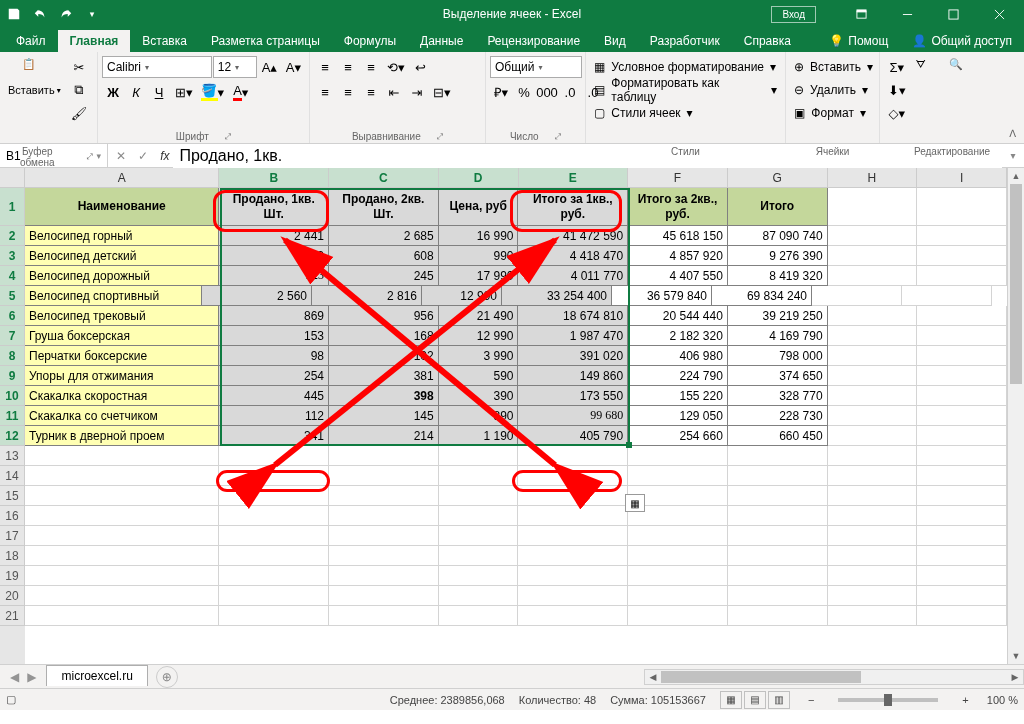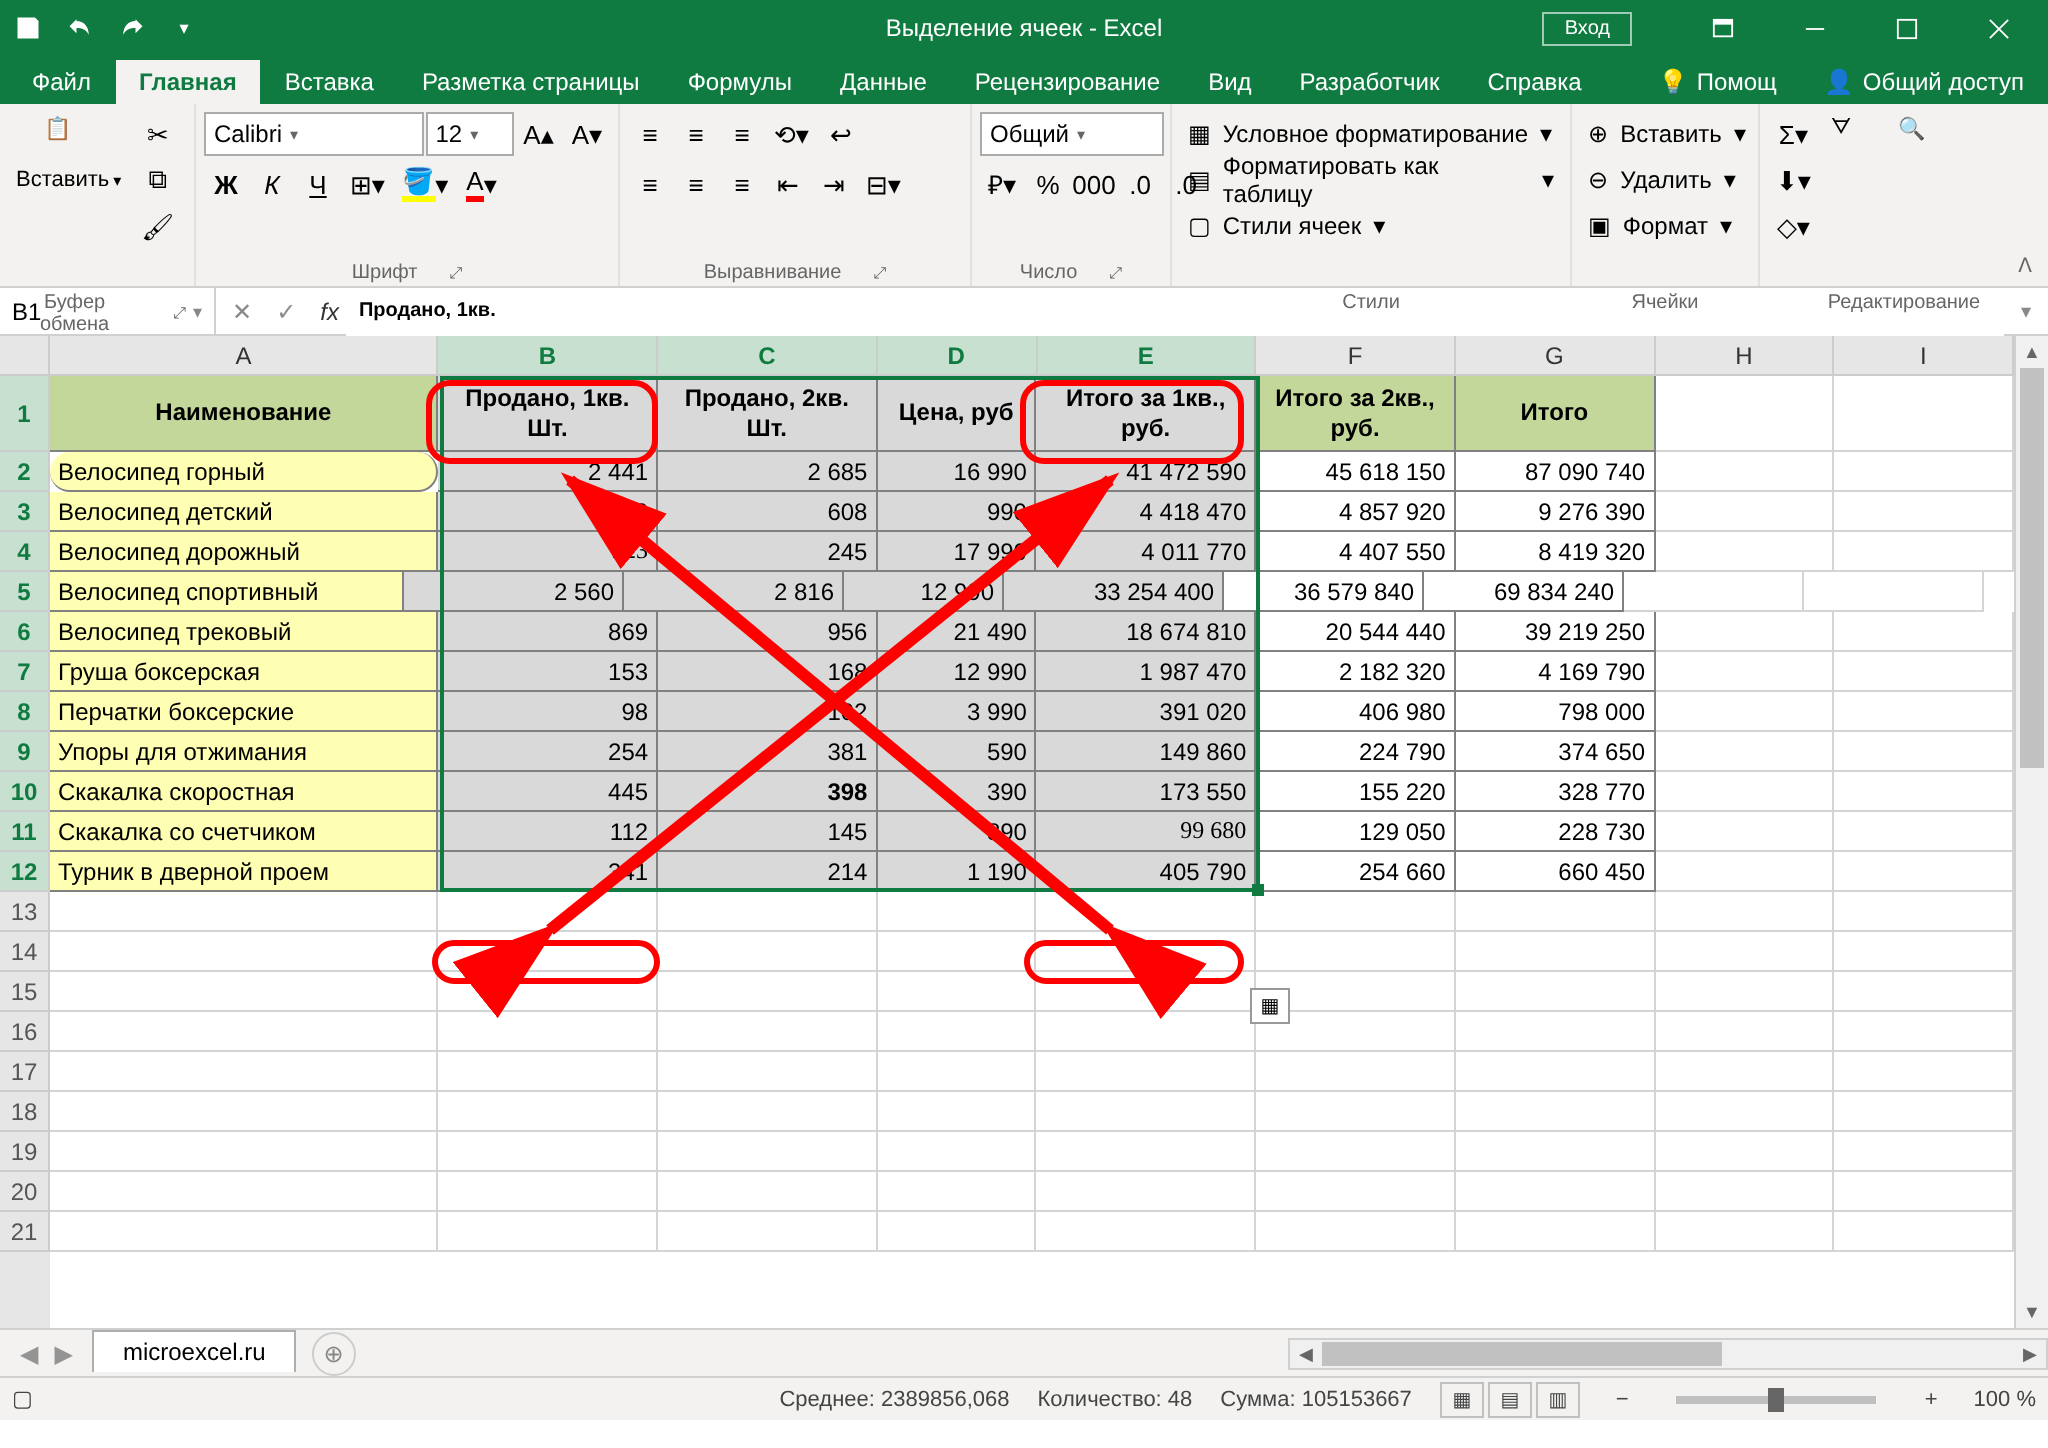--- a/index.html
+++ b/index.html
@@ -35,21 +35,21 @@
 .combo { height:22px; border:1px solid #ababab; background:#fff; display:flex; align-items:center; padding:0 4px; font-size:12px; cursor:pointer; gap:4px; }
 .combo .caret { font-size:8px; color:#666; }
 .txt-btn { height:22px; display:flex; align-items:center; gap:6px; font-size:12px; padding:0 4px; cursor:pointer; }
 .ribbon-collapse { position:absolute; right:4px; bottom:2px; font-size:10px; cursor:pointer; color:#666; padding:2px 4px; }
 
 .namebox-row { height:24px; border-bottom:1px solid #d0d0d0; display:flex; align-items:center; background:#fff; }
 .namebox { width:108px; border-right:1px solid #d0d0d0; height:100%; display:flex; align-items:center; padding:0 6px; font-size:12px; justify-content:space-between; }
 .fx-btns { display:flex; padding:0 4px; gap:4px; color:#8b8b8b; }
 .fx-btns span { cursor:pointer; font-size:12px; padding:0 4px; }
 .fx-label { font-style:italic; font-size:12px; padding:0 4px; color:#333; }
-.formula-input { flex:1; font-size:10px; padding:12px 6px; border:none; outline:none; height:100%;font-weight:bold; }
+.formula-input { flex:1; font-size:16px; padding:12px 6px; border:none; outline:none; height:100%; }
 .fbar-drop { width:22px; text-align:center; color:#888; cursor:pointer; font-size:10px; }
 
 .sheet-area { height:496px; display:flex; }
 .rowhdrs { width:25px; background:#e6e6e6; }
 .corner { height:20px; border-right:1px solid #ccc; border-bottom:1px solid #ccc; background:#e6e6e6; }
 .grid { flex:1; overflow:hidden; position:relative; }
 .colhdr-row { display:flex; height:20px; background:#e6e6e6; border-bottom:1px solid #ccc; }
 .colhdr { border-right:1px solid #ccc; text-align:center; font-size:12px; color:#333; line-height:20px; }
 .colhdr.sel, .rowhdr.sel { background:#c8e0cf; color:#0f7b41; font-weight:600; }
 .rowhdr { height:20px; border-bottom:1px solid #ccc; border-right:1px solid #ccc; text-align:center; font-size:12px; color:#555; line-height:20px; background:#e6e6e6; }
@@ -359,21 +359,21 @@
           <div class="cell hdr selrange" style="width: 110px;">Продано, 1кв. Шт.</div>
           <div class="cell hdr selrange" style="width: 110px;">Продано, 2кв. Шт.</div>
           <div class="cell hdr selrange" style="width: 80px;">Цена, руб</div>
           <div class="cell hdr selrange" style="width: 110px;">Итого за 1кв., руб.</div>
           <div class="cell hdr" style="width: 100px;">Итого за 2кв., руб.</div>
           <div class="cell hdr" style="width: 100px;">Итого</div>
           <div class="cell " style="width: 90px;"></div>
           <div class="cell " style="width: 90px;"></div>
         </div>
         <div class="cell-row">
-          <div class="cell ylw" style="width: 195px; border-radius: 10px;">Велосипед горный</div>
+          <div class="cell ylw" style="width: 195px;">Велосипед горный</div>
           <div class="cell num selrange" style="width: 110px;">2 441</div>
           <div class="cell num selrange" style="width: 110px;">2 685</div>
           <div class="cell num selrange" style="width: 80px;">16 990</div>
           <div class="cell num selrange" style="width: 110px;">41 472 590</div>
           <div class="cell num brd" style="width: 100px;">45 618 150</div>
           <div class="cell num brd" style="width: 100px;">87 090 740</div>
           <div class="cell " style="width: 90px;"></div>
           <div class="cell " style="width: 90px;"></div>
         </div>
         <div class="cell-row">

